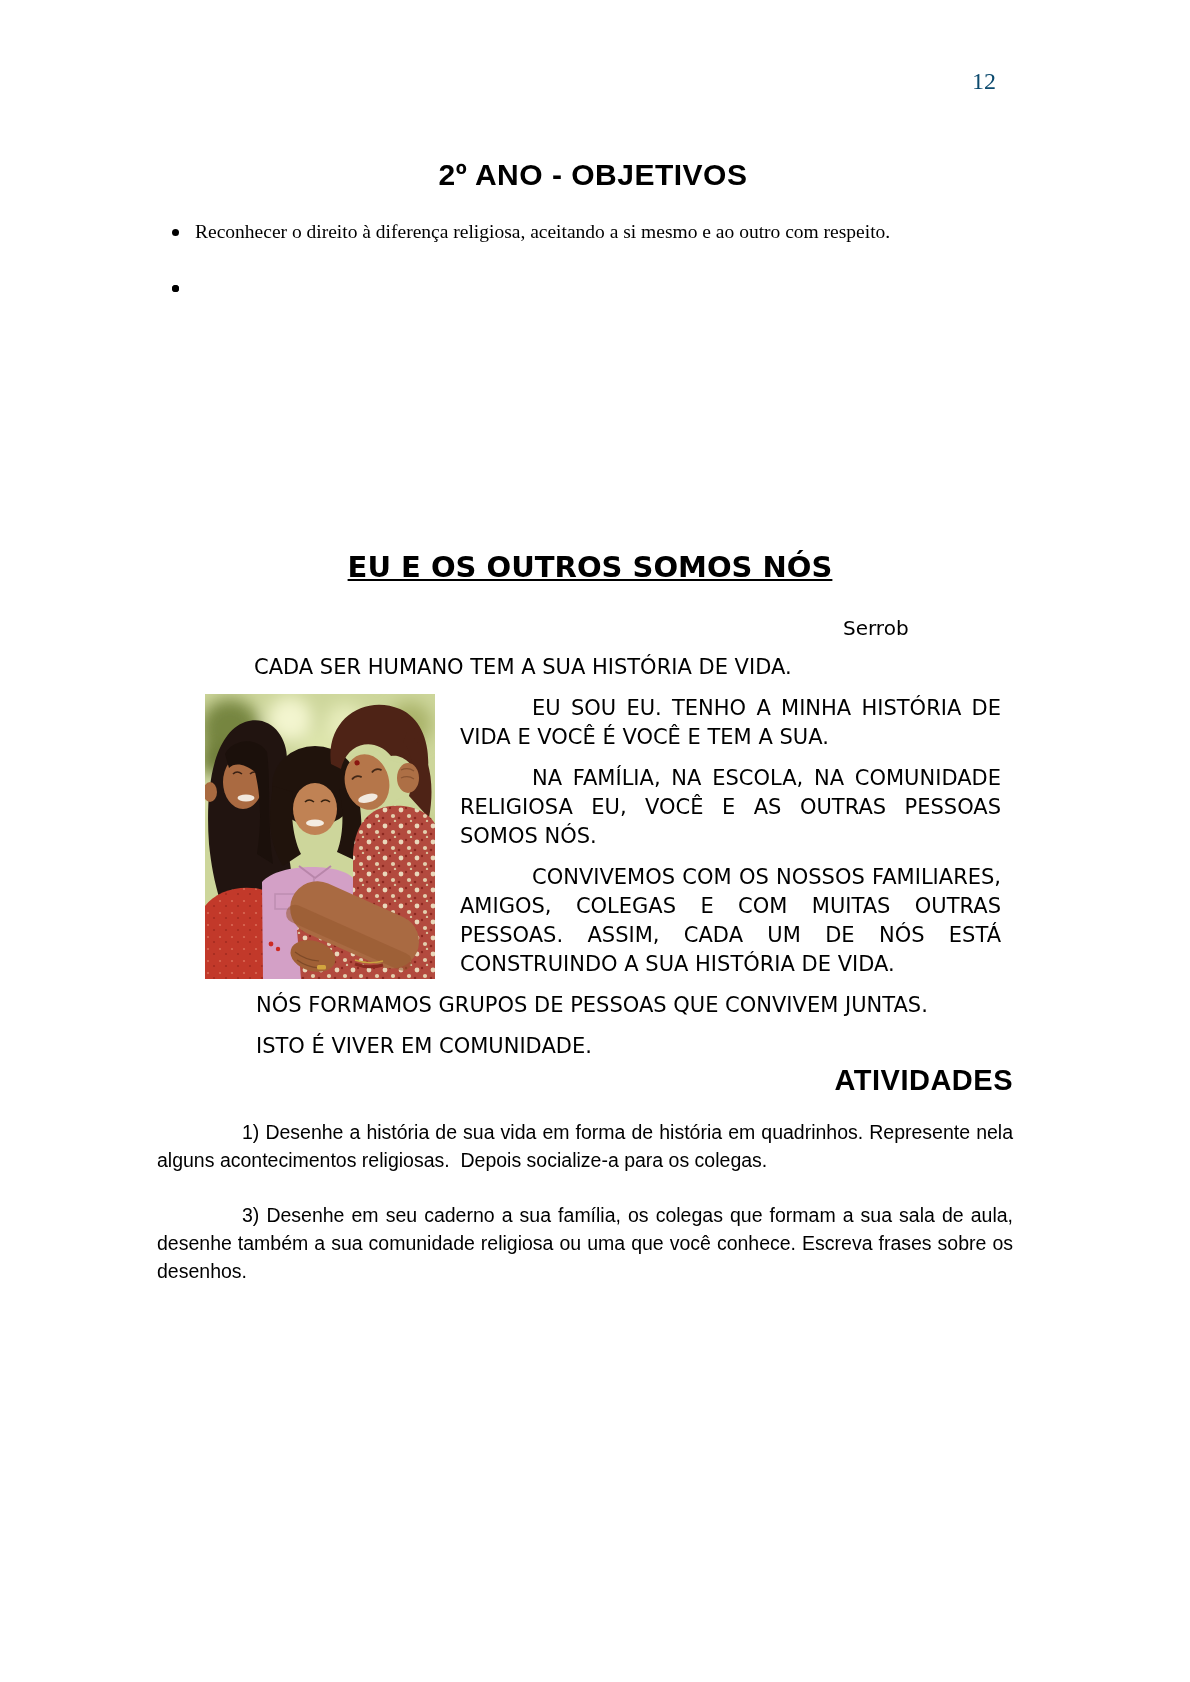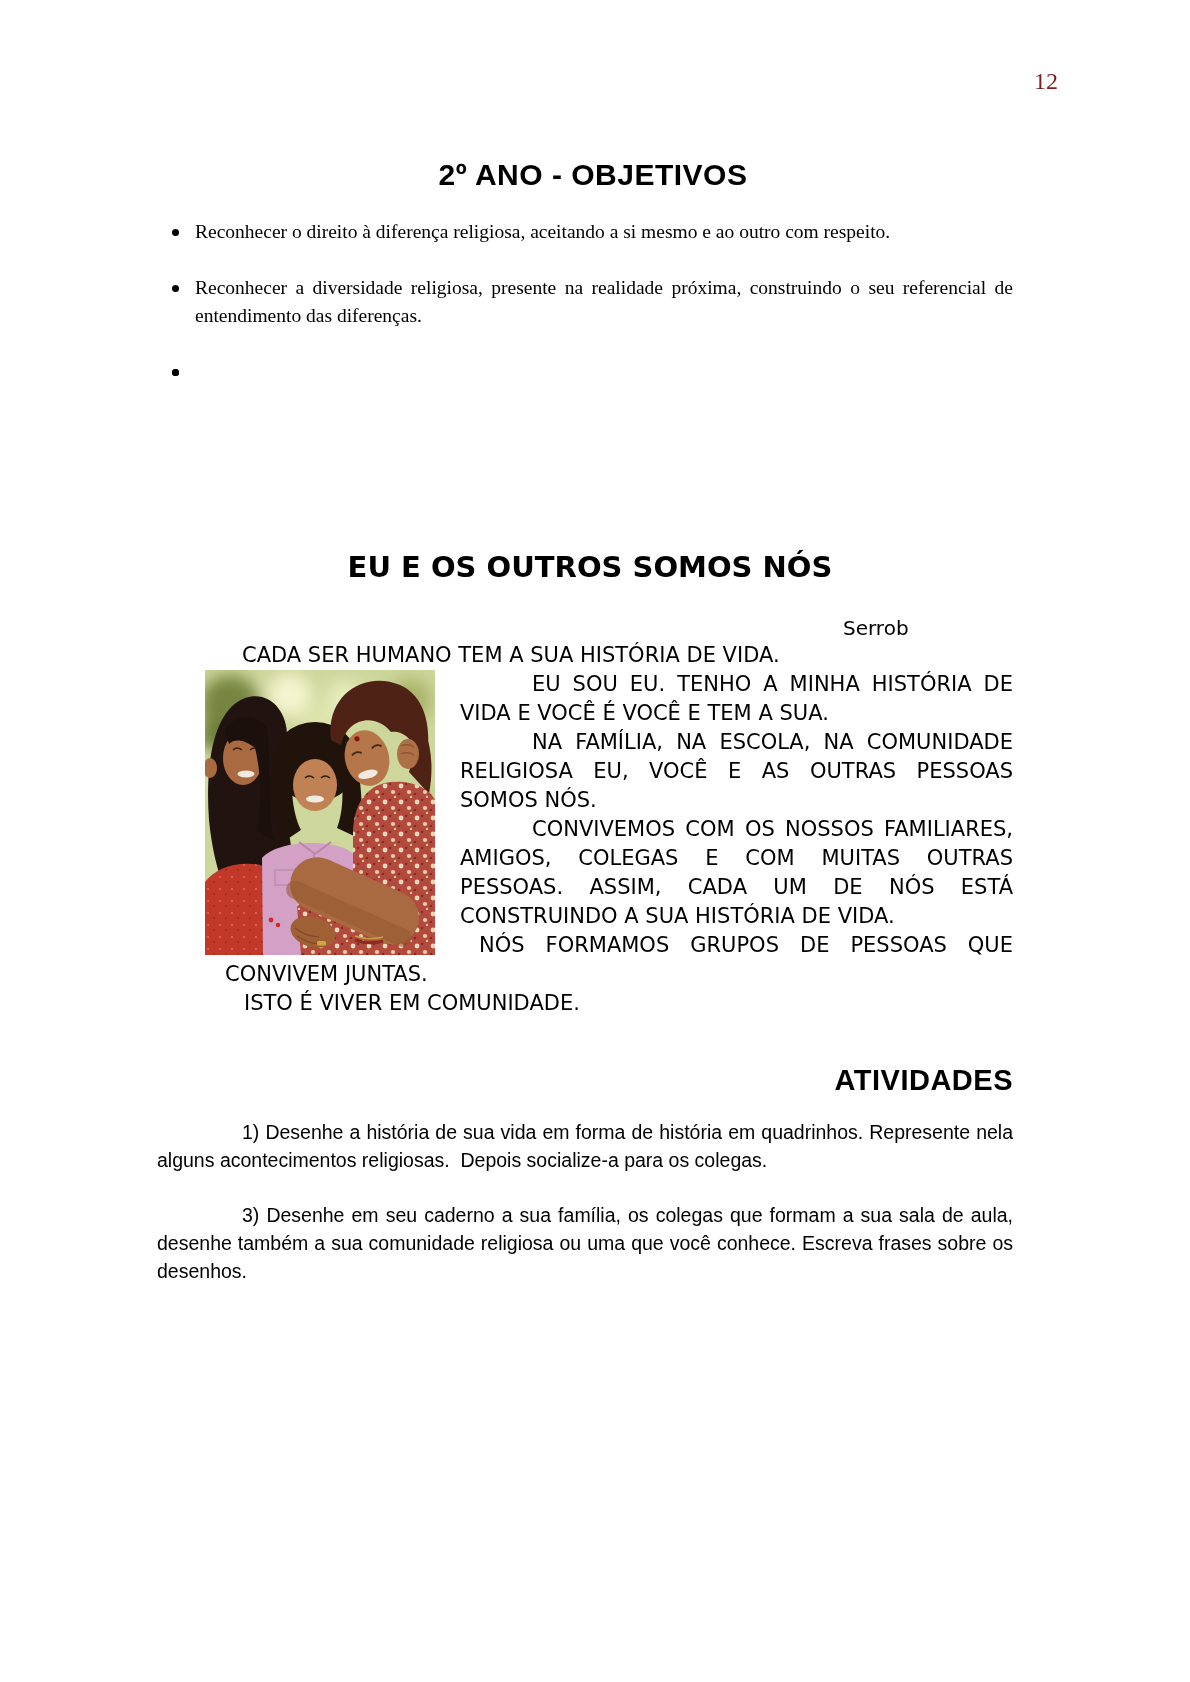--- a/index.html
+++ b/index.html
@@ -5,23 +5,23 @@
   html,body{margin:0;padding:0;}
   body{
     width:1190px;height:1682px;
     background:#ffffff;
     position:relative;
     overflow:hidden;
     color:#000;
     font-family:"Liberation Sans", sans-serif;
   }
   .page-number{
-    position:absolute;left:1034px;top:68px;
+    position:absolute;left:972px;top:68px;
     font-family:"Liberation Serif", serif;
-    font-size:24px;color:#7f1d1d;
+    font-size:24px;color:#0c4a6e;
   }
   .doc-title{
     position:absolute;left:157px;top:138px;width:856px;
     text-align:center;text-indent:16px;
     font-family:"Liberation Sans", sans-serif;
     font-weight:bold;font-size:30px;letter-spacing:.5px;
   }
   .objectives{
     position:absolute;left:157px;top:218px;width:856px;
     list-style:none;margin:0;padding:0;
@@ -36,34 +36,34 @@
   }
   .objectives .dot{
     position:absolute;left:15px;top:11px;
     width:7px;height:7px;border-radius:50%;
     background:#000;
   }
   .story-title{
     position:absolute;left:157px;top:526px;width:856px;
     text-align:center;text-indent:10px;
     font-family:"DejaVu Sans", sans-serif;
-    font-weight:bold;font-size:29px;
+    font-weight:bold;font-size:29px;text-decoration:underline;
   }
   .attribution{
     position:absolute;left:843px;top:616px;
     font-family:"DejaVu Sans", sans-serif;
     font-size:20px;
   }
   .story{
     position:absolute;left:225px;top:641px;width:788px;
     font-family:"DejaVu Sans", sans-serif;
     font-size:21px;line-height:29px;
     text-align:justify;
   }
-  .story p{margin:0;}
+  .story p{margin:12px;}
   .story p.lead{text-indent:17px;}
   .story p.ind{text-indent:72px;}
   .story p.tail{text-indent:19px;}
   .photo{
     float:left;
     width:230px;height:285px;
     margin:0 25px 4px -20px;
   }
   .photo svg{display:block;width:230px;height:285px;}
   .activities-title{
@@ -88,24 +88,20 @@
 <body>
 
 <div class="page-number">12</div>
 
 <h1 class="doc-title">2º ANO - OBJETIVOS</h1>
 
 <ul class="objectives">
   <li>
     <span class="dot"></span>
     <span>Reconhecer o direito à diferença religiosa, aceitando a si mesmo e ao outro com respeito.</span>
-  </li>
-  <li>
-    <span class="dot"></span>
-    <span>Reconhecer a diversidade religiosa, presente na realidade próxima, construindo o seu referencial de entendimento das diferenças.</span>
   </li>
   <li>
     <span class="dot"></span>
   </li>
   <li>
     <span class="dot"></span>
   </li>
 </ul>
 
 <h2 class="story-title">EU E OS OUTROS SOMOS NÓS</h2>

